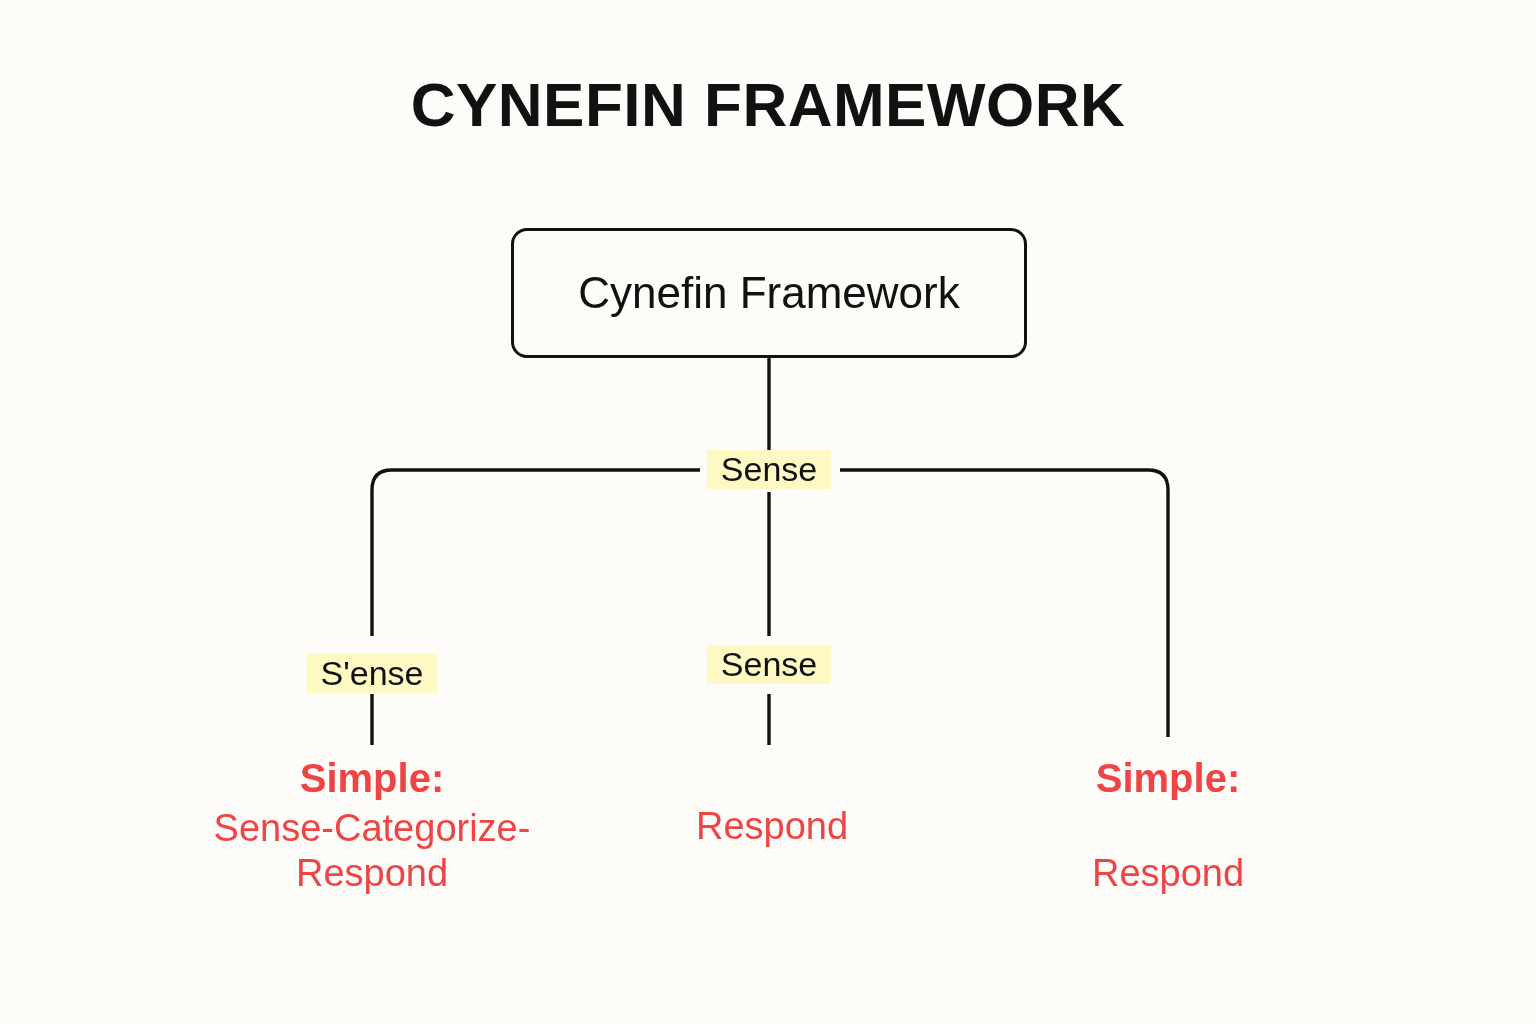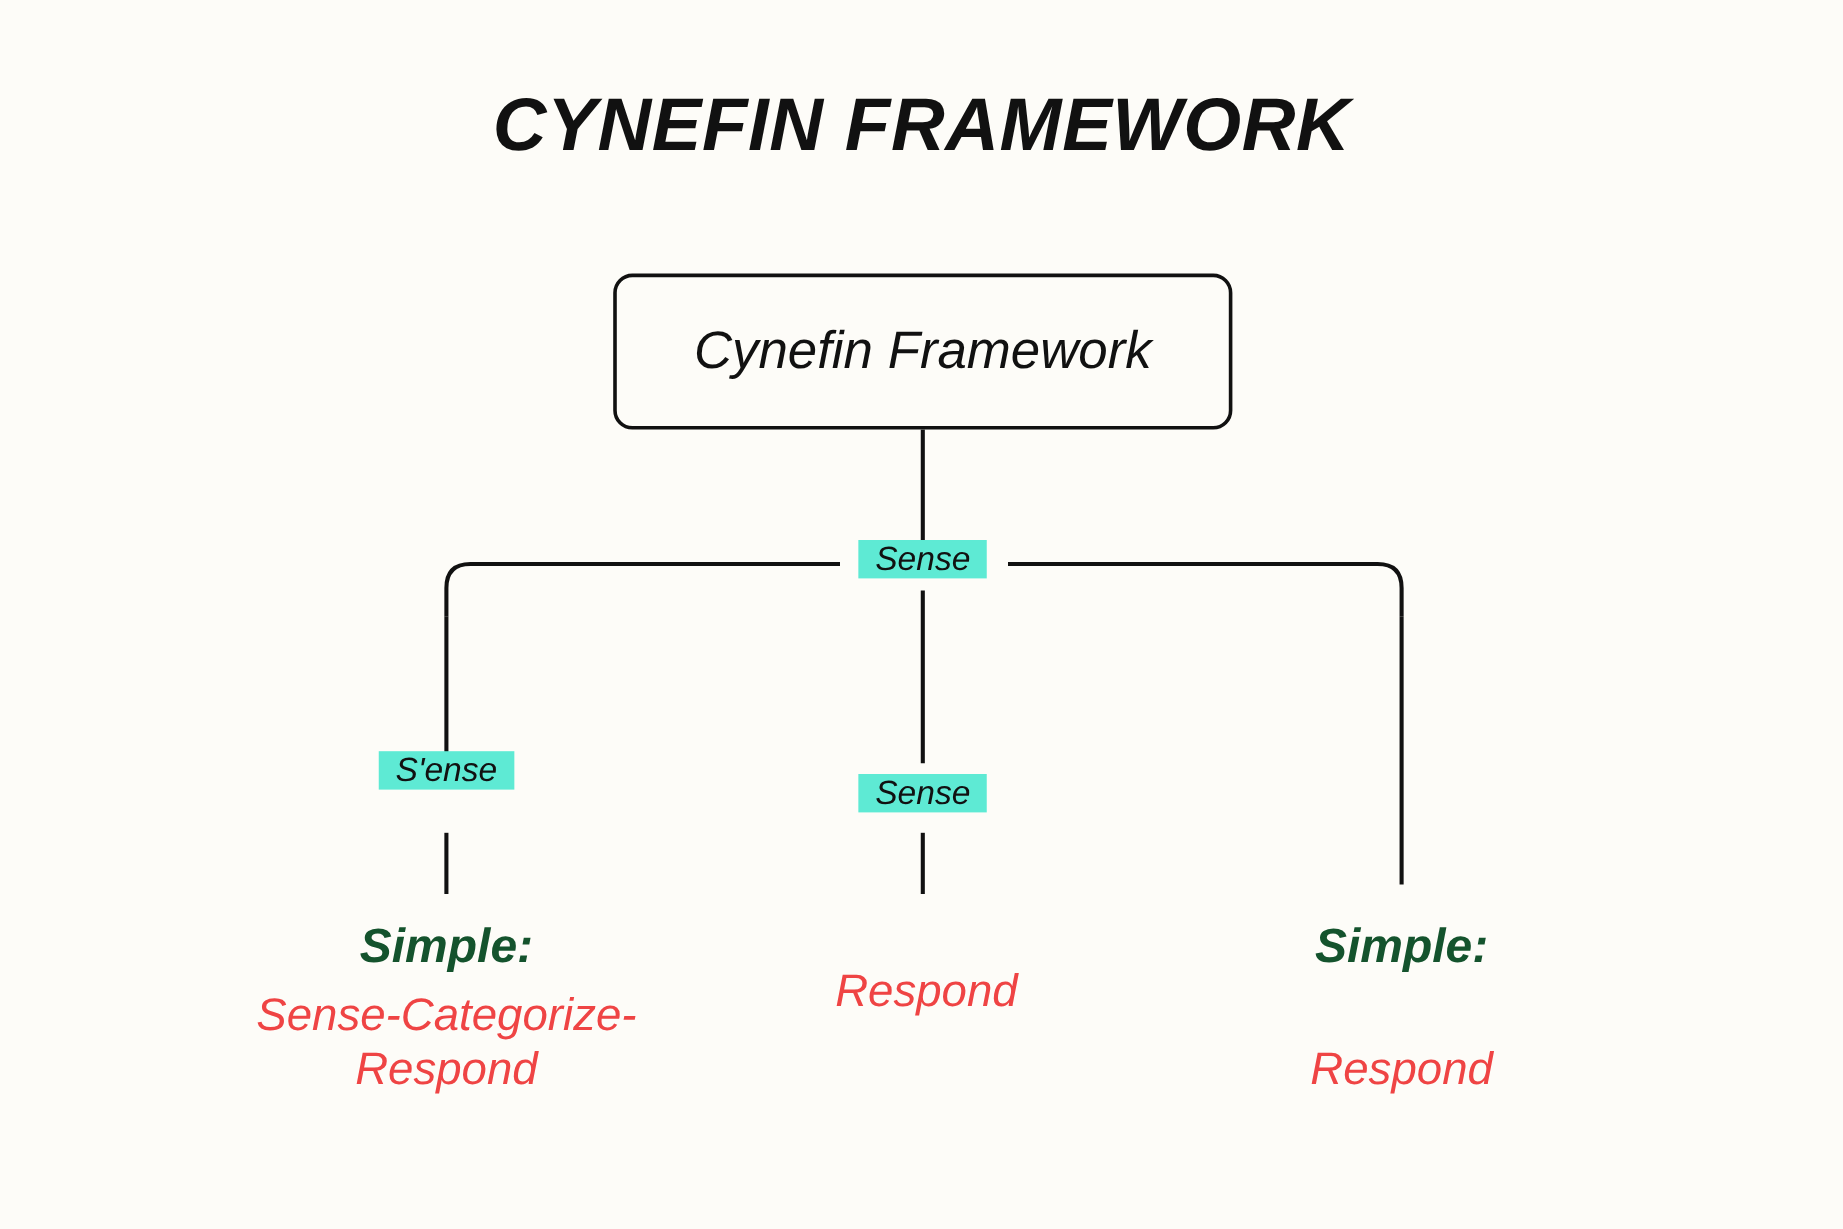--- a/index.html
+++ b/index.html
@@ -12,21 +12,20 @@
     height: 1024px;
     background: #fdfcf8;
     font-family: "Liberation Sans", sans-serif;
     color: #111111;
     overflow: hidden;
   }
   #canvas {
     position: relative;
     width: 1536px;
     height: 1024px;
-    font-style: italic;
   }
 
   
   #page-title {
     position: absolute;
     top: 72px;
     left: 0;
     width: 1536px;
     text-align: center;
     font-size: 62px;
@@ -71,55 +70,55 @@
   #connectors line {
     fill: none;
     stroke: #111111;
     stroke-width: 3.4;
     stroke-linecap: butt;
   }
 
   
   .edge-label {
     position: absolute;
-    font-size: 28px;
+    font-size: 34px;
     font-weight: normal;
     color: #111111;
-    background: #5eead4;
+    background: #fef9c3;
     padding: 0 14px;
     white-space: nowrap;
     text-align: center;
     transform: translateX(-50%);
   }
   #edge-label-root {
     left: 769px;
     top: 450px;
   }
   #edge-label-simple {
     left: 372px;
-    top: 626px;
+    top: 654px;
   }
   #edge-label-complicated {
     left: 769px;
     top: 645px;
   }
 
   
   .leaf-node {
     position: absolute;
     text-align: center;
     transform: translateX(-50%);
     width: 420px;
   }
   .leaf-title {
     font-size: 40px;
     font-weight: bold;
-    color: #14532d;
+    color: #ef4444;
     line-height: 1.18;
-    margin: 11px;
+    margin: 0;
   }
   .leaf-desc {
     font-size: 38px;
     font-weight: normal;
     color: #ef4444;
     line-height: 1.18;
     margin: 4px 0 0 0;
   }
   #leaf-simple {
     left: 372px;

